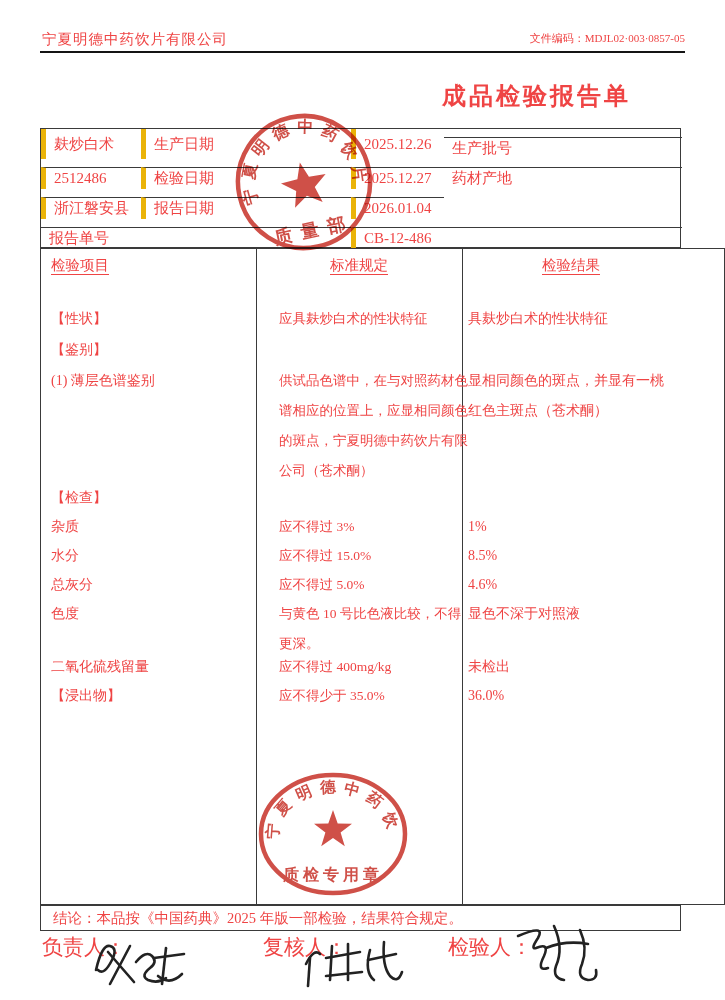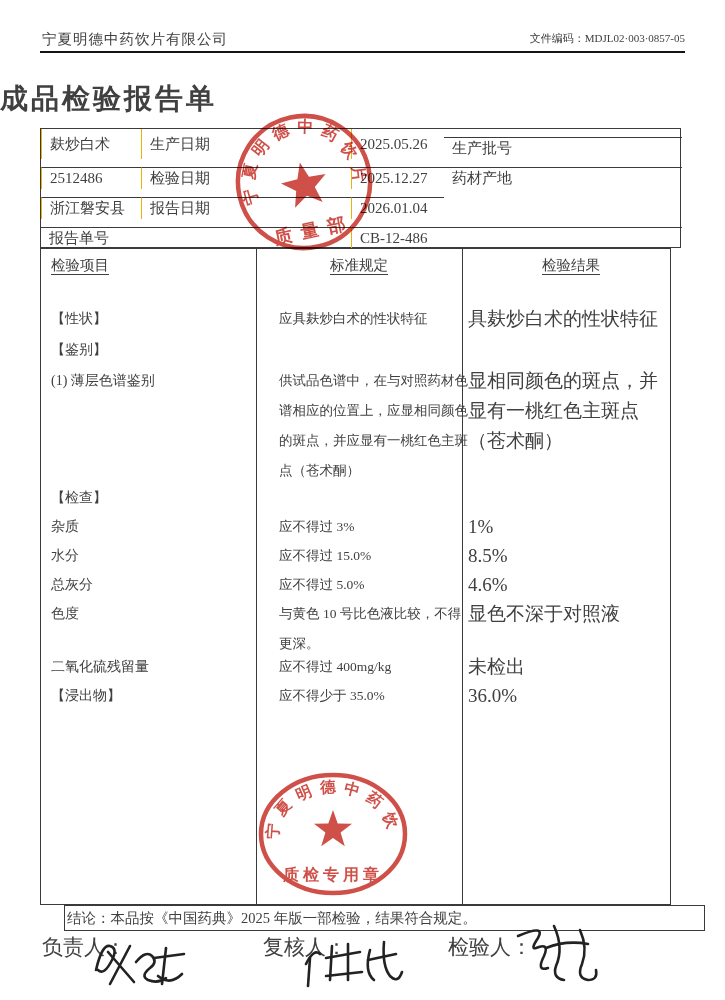--- a/index.html
+++ b/index.html
@@ -1,52 +1,52 @@
 <!DOCTYPE html>
 <html><head>
 <meta charset="utf-8">
 <style>
   html,body{margin:0;padding:0;background:#fff;}
   .page{
     position:relative;width:725px;height:1000px;background:#ffffff;overflow:hidden;
-    font-family:"Liberation Serif","DejaVu Serif",serif;color:#404040;text-decoration:underline;
+    font-family:"Liberation Serif","DejaVu Serif",serif;color:#ef4444;text-decoration:underline;
   }
   
   .company{position:absolute;left:42px;top:30px;font-size:14.5px;letter-spacing:1px;}
   .doccode{position:absolute;right:40px;top:31px;font-size:11px;}
   .hrule{position:absolute;left:40px;top:51px;width:645px;height:2px;background:#141414;}
-  .title{position:absolute;left:0;top:80px;width:631px;text-align:left;
-         font-size:28px;font-weight:bold;letter-spacing:3px;}
+  .title{position:absolute;left:0;top:80px;width:631px;text-align:right;
+         font-size:24px;font-weight:bold;letter-spacing:3px;}
   
   .info{
     position:absolute;left:40px;top:128px;width:641px;height:120px;
     display:grid;grid-template-columns:100px 210px 93px 238px;grid-auto-rows:30px;
     border:1px solid #3a3a3a;box-sizing:border-box;font-size:15px;
   }
   .info .cell{display:flex;align-items:center;padding:0 8px;box-sizing:border-box;overflow:hidden;white-space:nowrap;}
-  .info .bl{border-left:1px solid #eab308;}
+  .info .bl{border-left:5px solid #eab308;}
   .info .bt{border-top:1px solid #3a3a3a;margin-top:8px;}
   .info .span2a{grid-column:1/3;}
   .info .span2b{grid-column:3/5;}
   
-  .exam{position:absolute;left:40px;top:248px;width:631px;height:657px;
+  .exam{position:absolute;left:40px;top:248px;width:685px;height:657px;
         border:1px solid #3a3a3a;box-sizing:border-box;font-size:14px;}
   .exam .vline{position:absolute;top:0;height:655px;width:0;border-left:1px solid #3a3a3a;}
   .exam .v1{left:215px;} .exam .v2{left:421px;}
   .eh{position:absolute;top:7px;text-decoration:underline;text-underline-offset:4px;font-size:14.5px;}
   .h1{left:10px;} .h2{left:215px;width:206px;text-align:center;} .h3{left:421px;width:218px;text-align:center;}
   .erow{position:absolute;left:0;width:641px;height:0;}
   .erow .c1{position:absolute;left:10px;top:0;width:198px;line-height:20px;}
   .erow .c2{position:absolute;left:222px;top:-5px;width:194px;line-height:30px;font-size:13.5px;margin-left:16px;}
-  .erow .c3{position:absolute;left:427px;top:-5px;width:208px;line-height:30px;font-size:19px;}
+  .erow .c3{position:absolute;left:427px;top:-5px;width:208px;line-height:30px;font-size:14px;}
   .r0{top:60px;} .r1{top:91px;} .r2{top:122px;} .r3{top:239px;} .r4{top:268px;}
   .r5{top:297px;} .r6{top:326px;} .r7{top:355px;} .r8{top:408px;} .r9{top:437px;}
   
   .conclusion{position:absolute;left:40px;top:905px;width:641px;height:26px;
-    border:1px solid #3a3a3a;box-sizing:border-box;line-height:24px;padding-left:2px;font-size:14.5px;margin-left:24px;}
+    border:1px solid #3a3a3a;box-sizing:border-box;line-height:24px;padding-left:12px;font-size:14.5px;}
   .signlabel{position:absolute;top:933px;font-size:21px;}
   .sl1{left:42px;} .sl2{left:263px;} .sl3{left:448px;}
   .sig{position:absolute;}
   .sig path{fill:none;stroke:#222;stroke-width:2.6;stroke-linecap:round;stroke-linejoin:round;}
   
   .stamp{position:absolute;opacity:.88;mix-blend-mode:multiply;}
   .stamp-top{left:226px;top:104px;transform:rotate(-12deg);}
   .stamp-bottom{left:248px;top:764px;}
 </style>
 </head>
@@ -55,21 +55,21 @@
 <div class="page">
 
   <div class="company">宁夏明德中药饮片有限公司</div>
   <div class="doccode">文件编码：MDJL02·003·0857-05</div>
   <div class="hrule"></div>
   <div class="title">成品检验报告单</div>
 
   <div class="info">
     <div class="cell bl">麸炒白术</div>
     <div class="cell bl">生产日期</div>
-    <div class="cell bl">2025.05.26</div>
+    <div class="cell bl">2025.12.26</div>
 
     <div class="cell bt">生产批号</div>
     <div class="cell bl bt">2512486</div>
     <div class="cell bl bt">检验日期</div>
     <div class="cell bl bt">2025.12.27</div>
 
     <div class="cell bt">药材产地</div>
     <div class="cell bl bt">浙江磐安县</div>
     <div class="cell bl bt">报告日期</div>
     <div class="cell bl bt">2026.01.04</div>
@@ -90,21 +90,21 @@
       <div class="c2">应具麸炒白术的性状特征</div>
       <div class="c3">具麸炒白术的性状特征</div>
     </div>
     <div class="erow r1">
       <div class="c1">【鉴别】</div>
       <div class="c2"></div>
       <div class="c3"></div>
     </div>
     <div class="erow r2">
       <div class="c1">(1) 薄层色谱鉴别</div>
-      <div class="c2">供试品色谱中，在与对照药材色谱相应的位置上，应显相同颜色的斑点，并应显有一桃红色主斑点（苍术酮）</div>
+      <div class="c2">供试品色谱中，在与对照药材色谱相应的位置上，应显相同颜色的斑点，宁夏明德中药饮片有限公司（苍术酮）</div>
       <div class="c3">显相同颜色的斑点，并显有一桃红色主斑点（苍术酮）</div>
     </div>
     <div class="erow r3">
       <div class="c1">【检查】</div>
       <div class="c2"></div>
       <div class="c3"></div>
     </div>
     <div class="erow r4">
       <div class="c1">杂质</div>
       <div class="c2">应不得过 3%</div>

